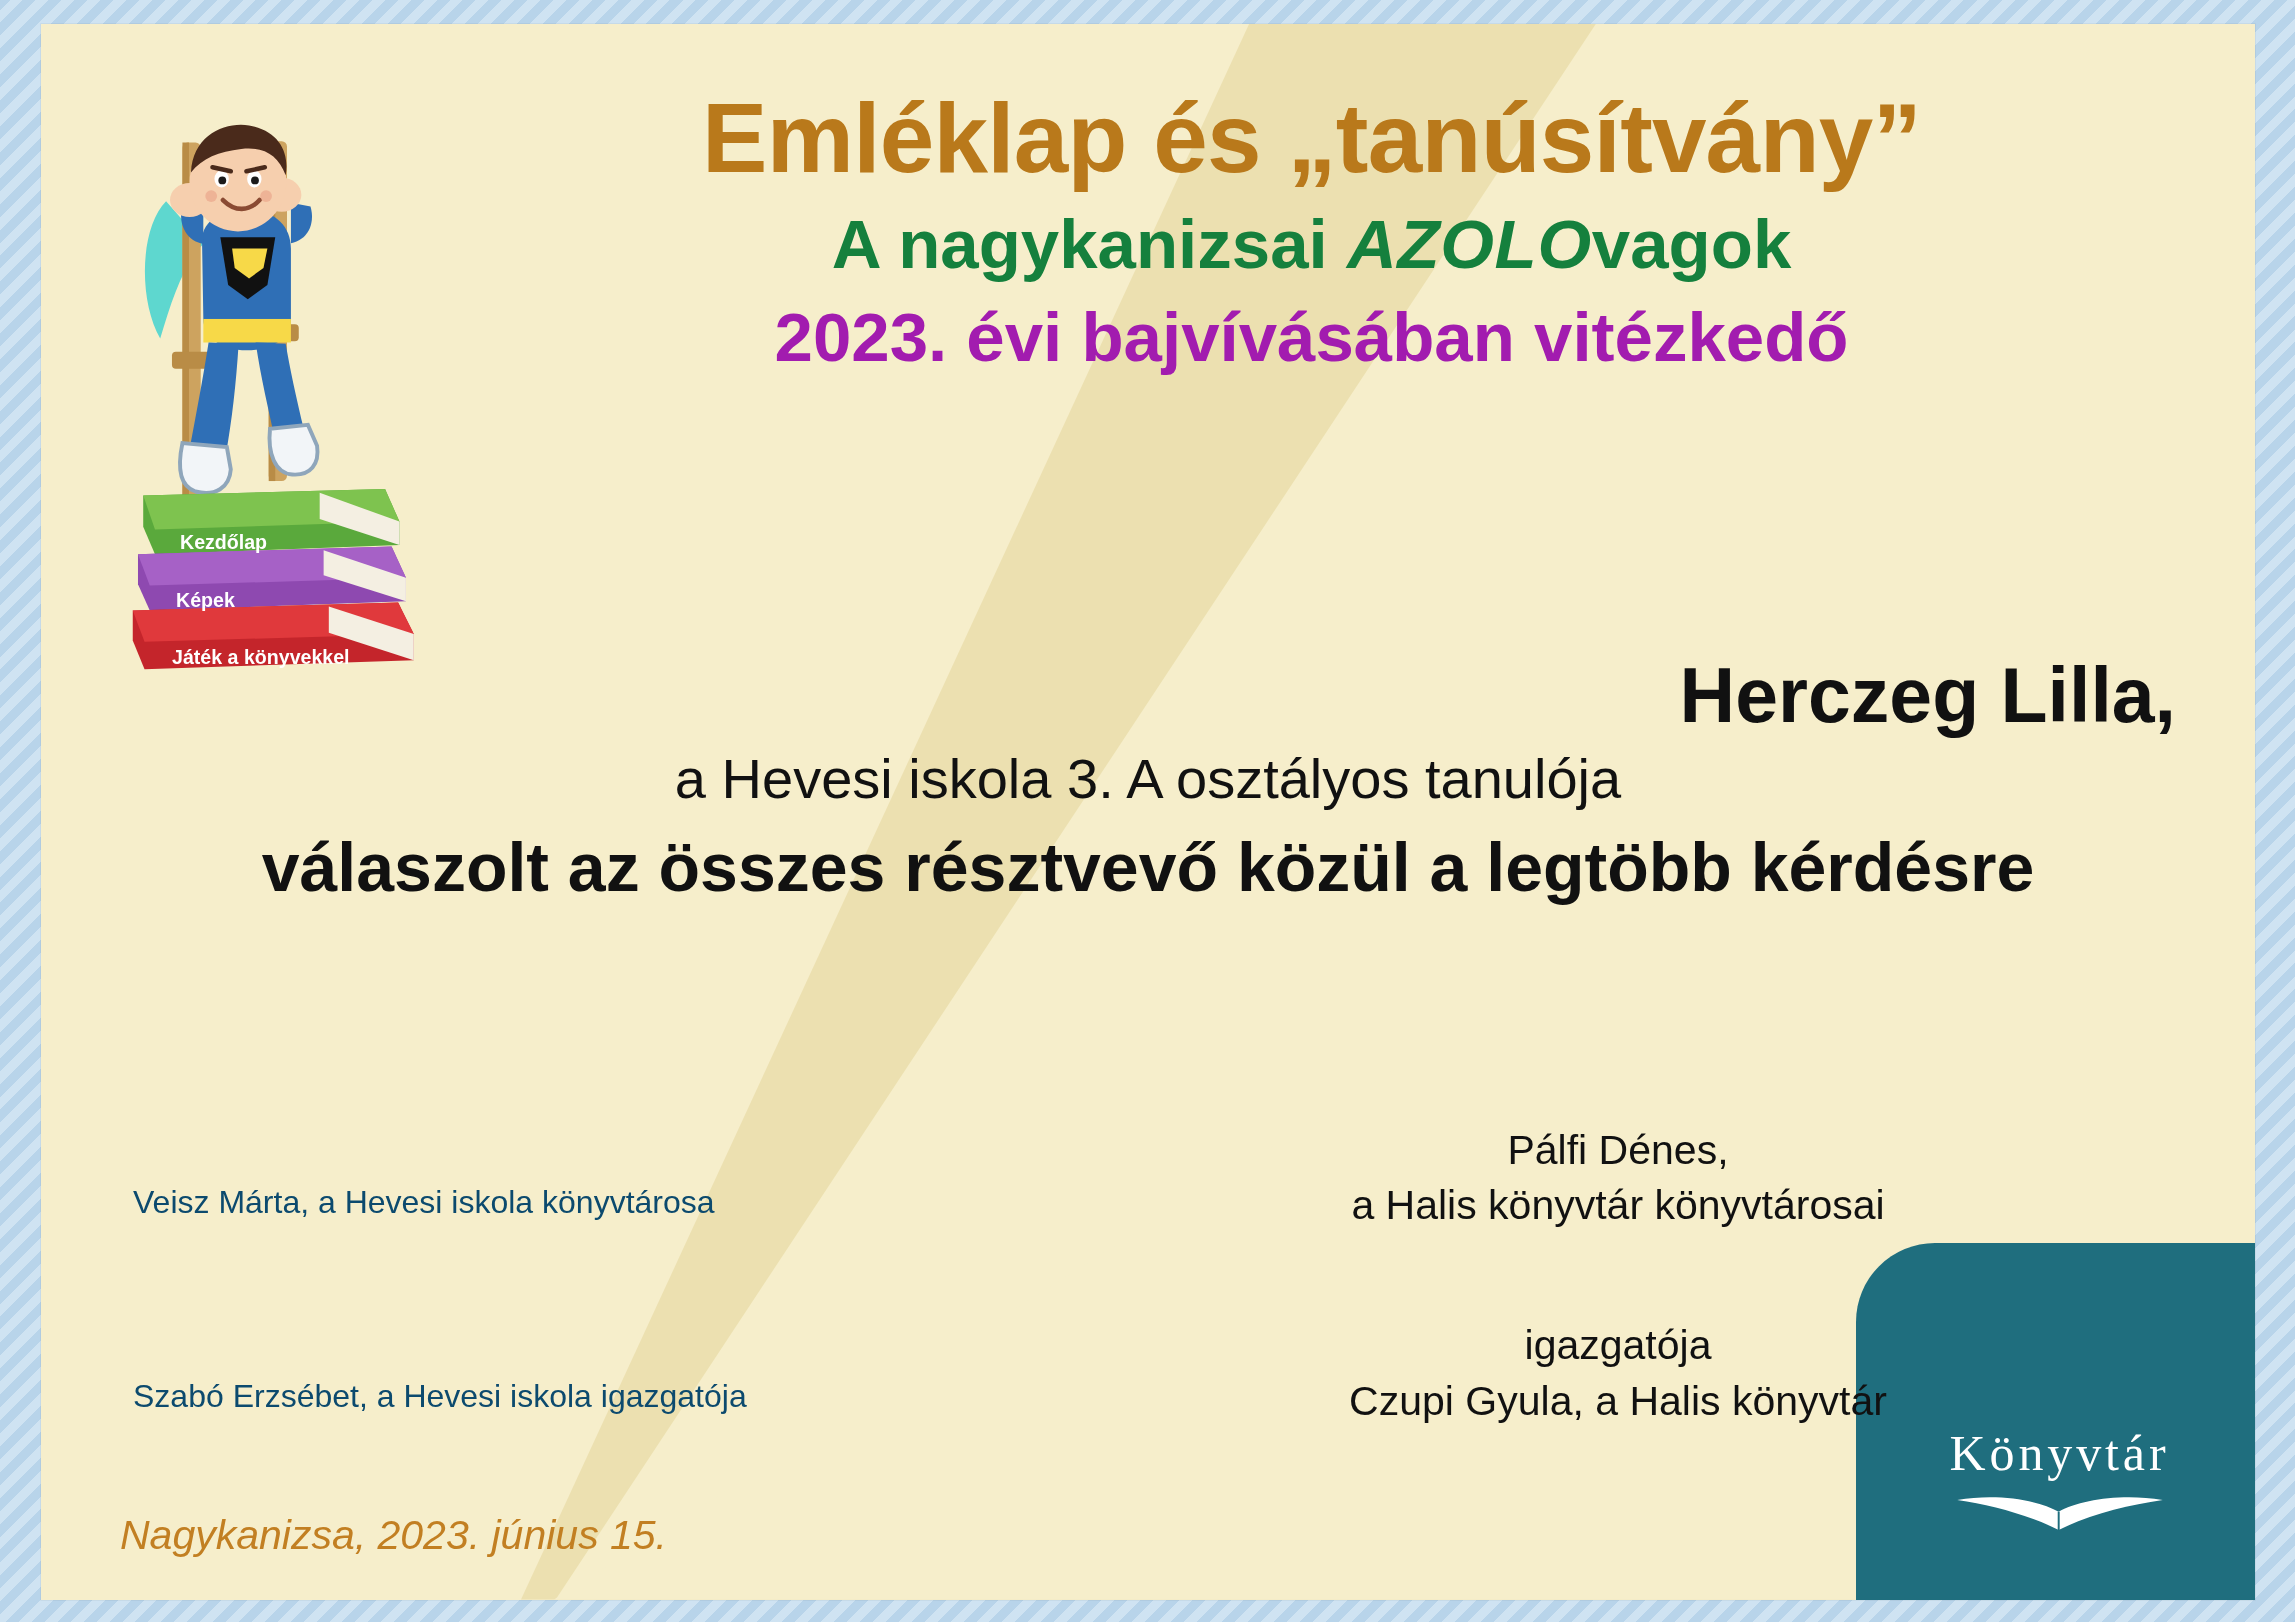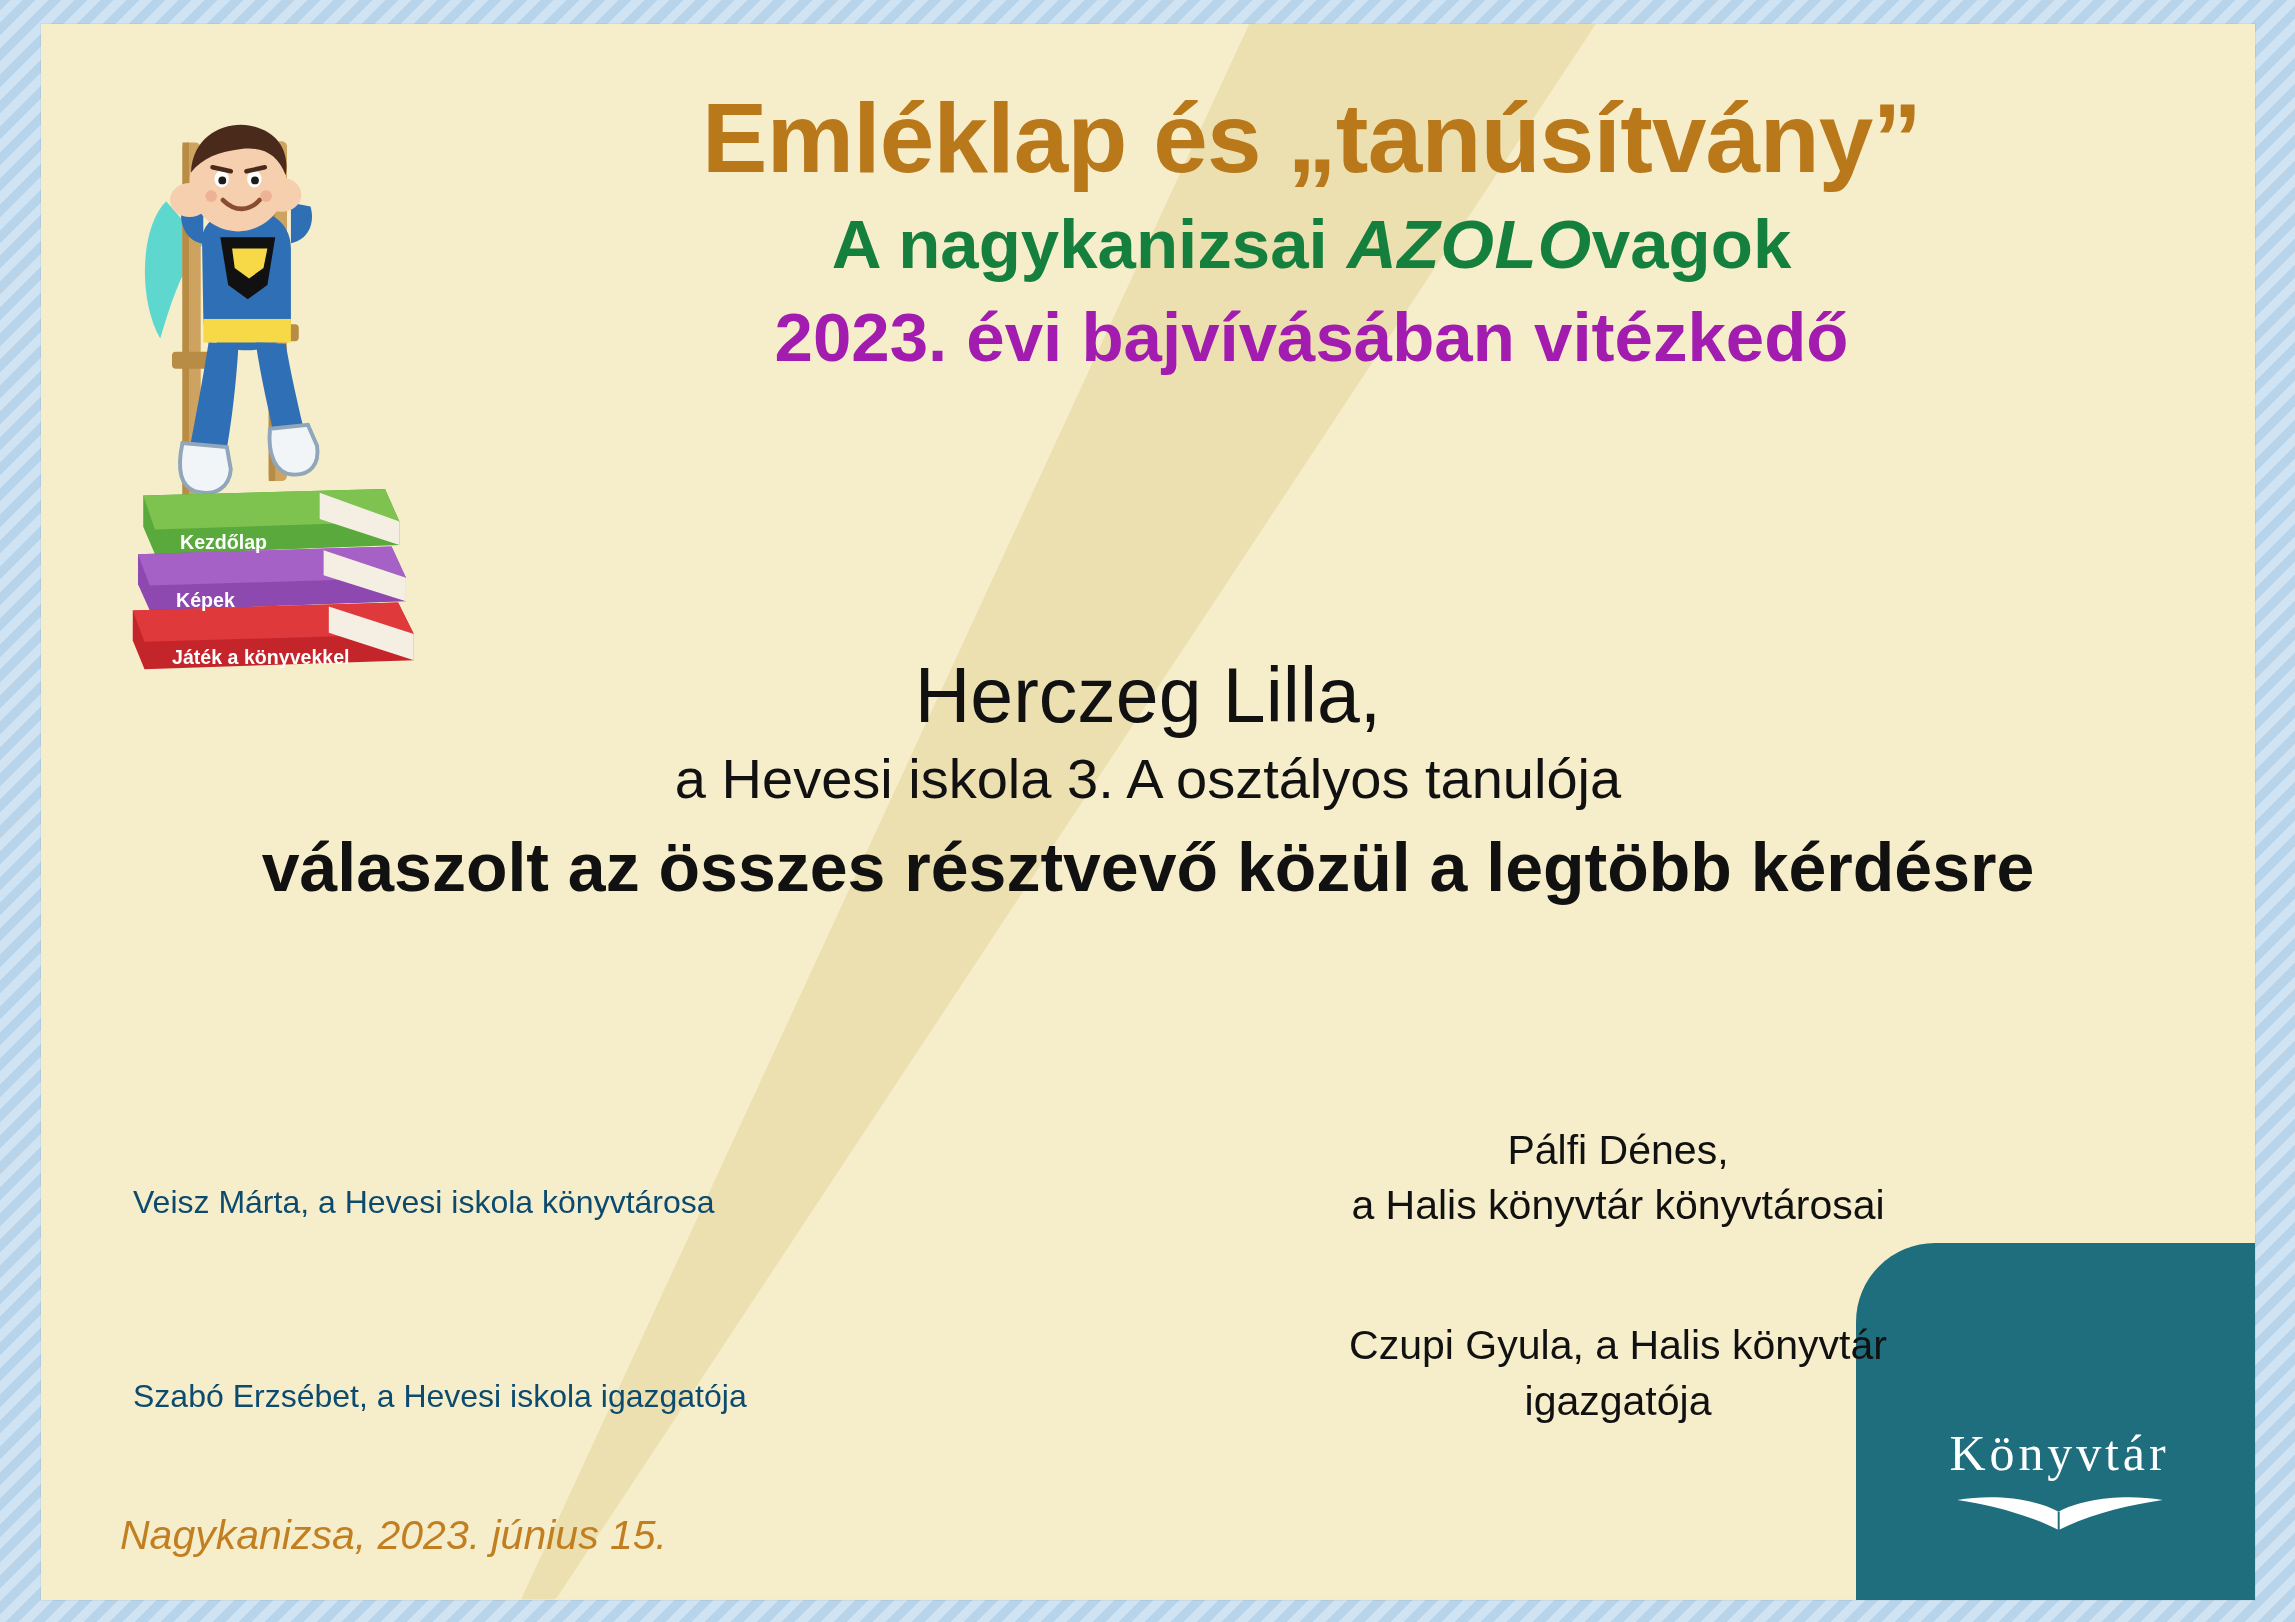--- a/index.html
+++ b/index.html
@@ -157,22 +157,23 @@
     position: absolute;
     left: 79px;
     right: 79px;
     top: 628px;
     z-index: 5;
     text-align: center;
     color: #111111;
   }
   .rec-name {
     font-size: 77px;
-    font-weight: 400;
+    font-weight: 700;
     line-height: 1.12;
+    text-align: right;
   }
   .rec-class {
     margin-top: 9.2px;
     font-size: 56px;
     font-weight: 400;
     line-height: 1.15;
   }
   .rec-achieve {
     margin-top: 17px;
     font-size: 68px;
@@ -325,22 +326,22 @@
     <div class="sign-left">
       <div>Veisz Márta, a Hevesi iskola könyvtárosa</div>
       <div class="sign-gap"></div>
       <div>Szabó Erzsébet, a Hevesi iskola igazgatója</div>
     </div>
 
     <div class="sign-right">
       <div>Pálfi Dénes,</div>
       <div>a Halis könyvtár könyvtárosai</div>
       <div class="sign-gap-r"></div>
+      <div>igazgatója</div>
       <div>Czupi Gyula, a Halis könyvtár</div>
-      <div>igazgatója</div>
     </div>
 
     <div class="place-date">Nagykanizsa, 2023. június 15.</div>
 
     <div class="logo-block">
       <div class="logo-inner">
         <div class="logo-word">Könyvtár</div>
         <svg class="logo-book" viewBox="0 0 330 70" xmlns="http://www.w3.org/2000/svg">
           <path d="M8 12 C70 2 130 12 163 30 C196 12 258 2 322 12 C268 20 210 34 163 58 C116 34 60 20 8 12 Z" fill="#ffffff"></path>
           <path d="M163 30 L163 58" stroke="#1f6e7e" stroke-width="3"></path>

